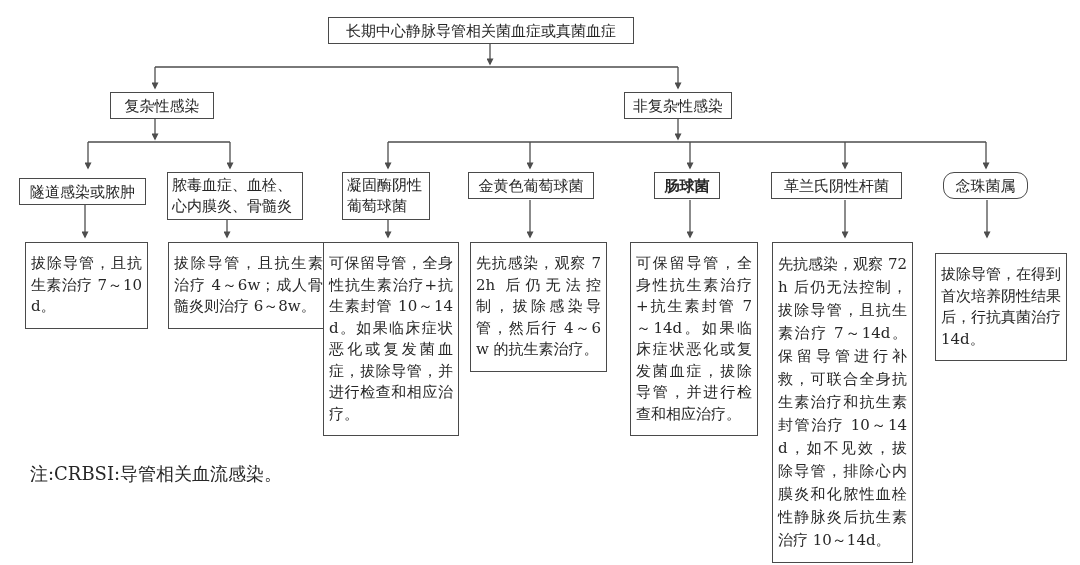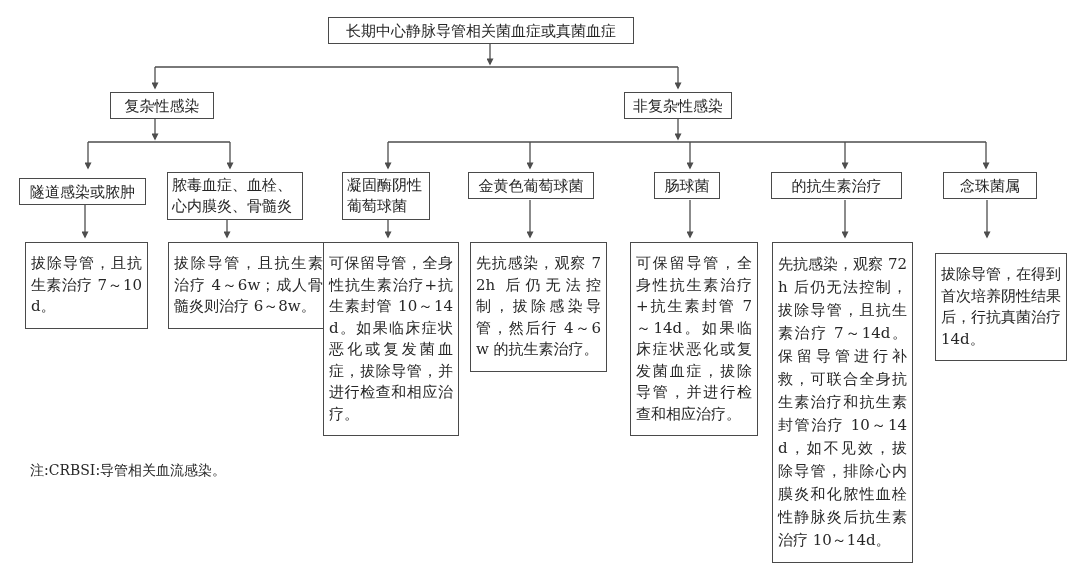--- a/index.html
+++ b/index.html
@@ -46,34 +46,34 @@
   }
   
   #n-root        {left:328px;top:17px; width:306px;}
   #n-complicated {left:110px;top:92px; width:104px;}
   #n-uncomplicated{left:624px;top:92px;width:108px;}
   
   #n-tunnel {left:19px; top:172px;width:127px;margin-top:6px;}
   #n-sepsis {left:167px;top:172px;width:136px;}
   #n-cons   {left:342px;top:172px;width:88px;}
   #n-staph  {left:468px;top:172px;width:126px;}
-  #n-entero {left:654px;top:172px;width:66px;}
+  #n-entero {left:654px;top:172px;width:66px;font-weight:bold;}
   #n-gram   {left:771px;top:172px;width:131px;}
-  #n-candida{left:943px;top:172px;width:94px;}
+  #n-candida{left:943px;top:172px;width:85px;border-radius:11px;}
   
   #t-tunnel {left:25px; top:242px;width:123px;}
   #t-sepsis {left:168px;top:242px;width:161px;}
   #t-cons   {left:323px;top:242px;width:136px;}
   #t-staph  {left:470px;top:242px;width:137px;}
   #t-entero {left:630px;top:242px;width:128px;}
   #t-gram   {left:772px;top:242px;width:141px;line-height:23px;}
   #t-candida{left:935px;top:242px;width:132px;margin-top:11px;}
   #note{
     position:absolute;left:30px;top:462px;
-    font-size:14px;color:#262626;white-space:nowrap;
+    font-size:18px;color:#262626;white-space:nowrap;
   }
   .wire{stroke:#4d4d4d;stroke-width:1.3;fill:none;}
 </style>
 </head>
 <body>
 
 <div id="canvas">
 
   <svg id="wires" viewBox="0 0 1080 565" xmlns="http://www.w3.org/2000/svg">
     <defs>
@@ -112,21 +112,21 @@
   <div id="n-root" class="box">长期中心静脉导管相关菌血症或真菌血症</div>
 
   <div id="n-complicated" class="box">复杂性感染</div>
   <div id="n-uncomplicated" class="box">非复杂性感染</div>
 
   <div id="n-tunnel" class="box">隧道感染或脓肿</div>
   <div id="n-cons" class="box box--wrap">凝固酶阴性葡萄球菌</div>
   <div id="n-sepsis" class="box box--wrap">脓毒血症、血栓、心内膜炎、骨髓炎</div>
   <div id="n-staph" class="box">金黄色葡萄球菌</div>
   <div id="n-entero" class="box">肠球菌</div>
-  <div id="n-gram" class="box">的抗生素治疗</div>
+  <div id="n-gram" class="box">革兰氏阴性杆菌</div>
   <div id="n-candida" class="box">念珠菌属</div>
 
   <div id="t-tunnel" class="txt">拔除导管，且抗生素治疗 7～10d。</div>
   <div id="t-sepsis" class="txt">拔除导管，且抗生素治疗 4～6w；成人骨髓炎则治疗 6～8w。</div>
   <div id="t-cons" class="txt">可保留导管，全身性抗生素治疗+抗生素封管 10～14d。如果临床症状恶化或复发菌血症，拔除导管，并进行检查和相应治疗。</div>
   <div id="t-staph" class="txt">先抗感染，观察 72h 后仍无法控制，拔除感染导管，然后行 4～6w 的抗生素治疗。</div>
   <div id="t-entero" class="txt">可保留导管，全身性抗生素治疗+抗生素封管 7～14d。如果临床症状恶化或复发菌血症，拔除导管，并进行检查和相应治疗。</div>
   <div id="t-gram" class="txt">先抗感染，观察 72h 后仍无法控制，拔除导管，且抗生素治疗 7～14d。保留导管进行补救，可联合全身抗生素治疗和抗生素封管治疗 10～14d，如不见效，拔除导管，排除心内膜炎和化脓性血栓性静脉炎后抗生素治疗 10～14d。</div>
   <div id="t-candida" class="txt">拔除导管，在得到首次培养阴性结果后，行抗真菌治疗 14d。</div>
 

